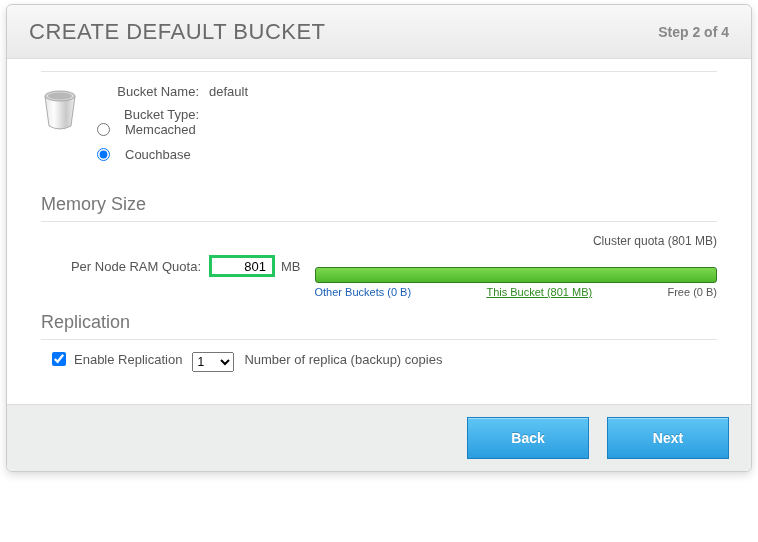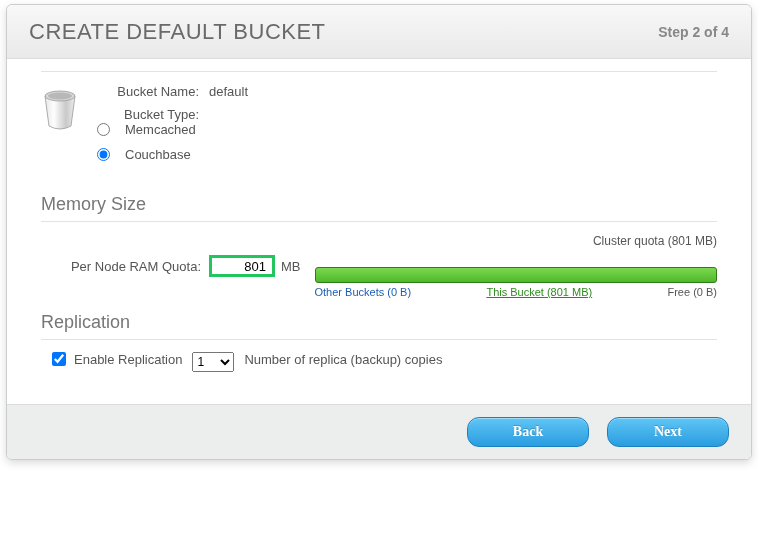--- a/index.html
+++ b/index.html
@@ -121,29 +121,29 @@
     .dialog-footer {
       background: #eceeee;
       border-top: 1px solid #dcdcdc;
       border-radius: 0 0 6px 6px;
       padding: 12px 22px;
       display: flex;
       justify-content: flex-end;
       gap: 18px;
     }
     .btn {
-      width: 122px; height: 30px;
+      width: 122px; height: 42px;
       border: 1px solid #1b7fc4;
-      border-radius: 12px;
+      border-radius: 0;
       background: linear-gradient(#5fc5f5, #2a9de0);
       color: #fff;
       font-size: 14px;
       font-weight: bold;
       cursor: pointer;
-      font-family: Liberation Serif, serif;
+      font-family: Liberation Sans, sans-serif;
       text-shadow: 0 -1px 0 rgba(0,0,0,0.2);
       box-shadow: inset 0 1px 0 rgba(255,255,255,0.4);
     }
   </style>
 </head>
 <body>
 
 <div class="dialog">
   <div class="dialog-header">
     <div class="dialog-title">CREATE DEFAULT BUCKET</div>

